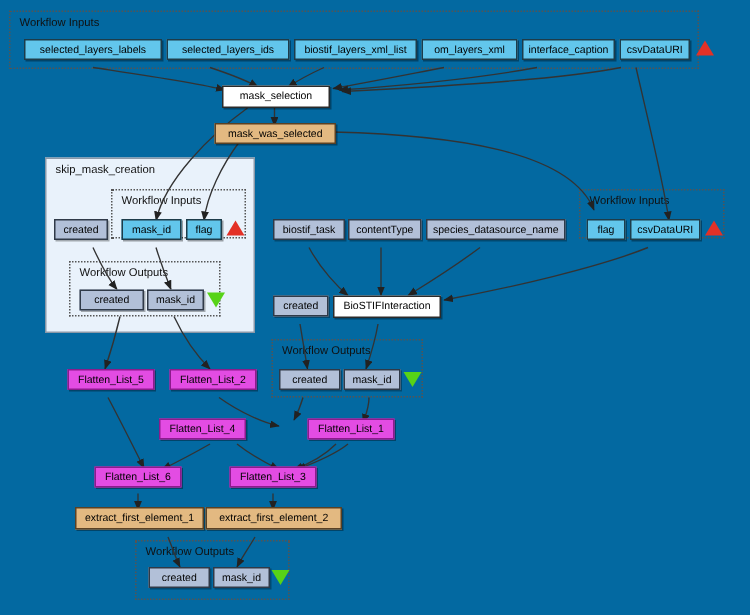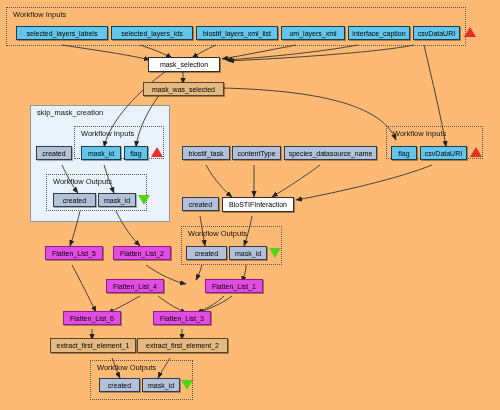--- a/index.html
+++ b/index.html
@@ -4,21 +4,21 @@
 <style>
   html, body {
     margin: 0;
     padding: 0;
     background: #ffffff;
   }
   #canvas {
     position: relative;
     width: 500px;
     height: 410px;
-    background: #fdba74;
+    background: #0369a1;
     font-family: "Liberation Sans", sans-serif;
     overflow: hidden;
   }
   svg.edges {
     position: absolute;
     left: 0; top: 0;
     width: 500px; height: 410px;
     pointer-events: none;
     z-index: 1;
   }

